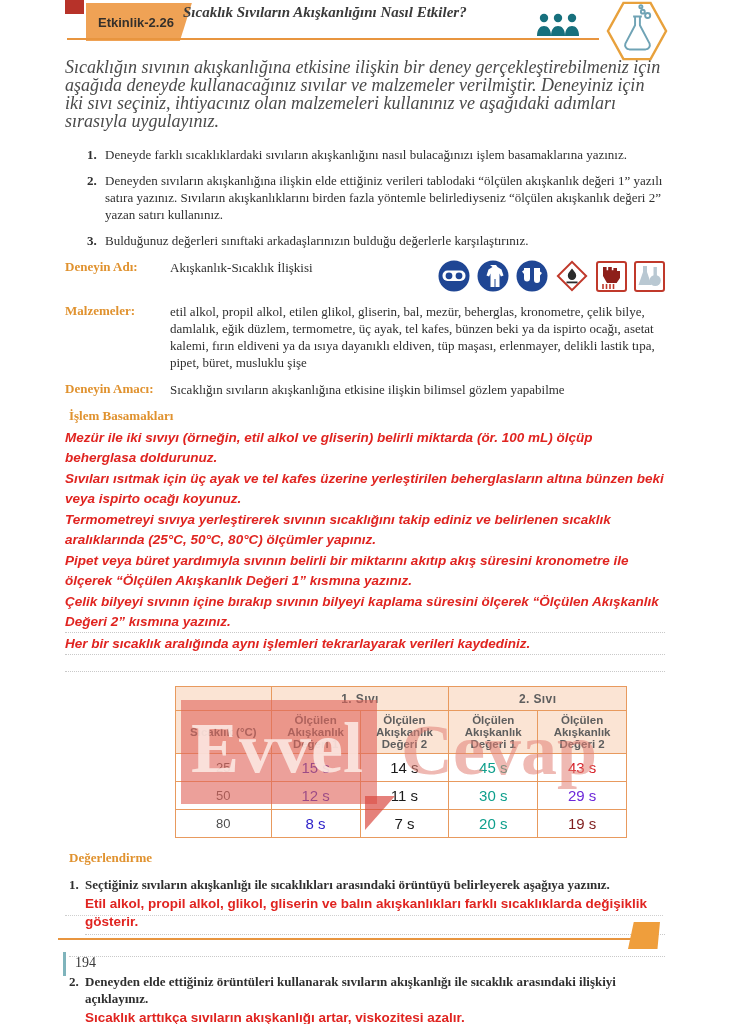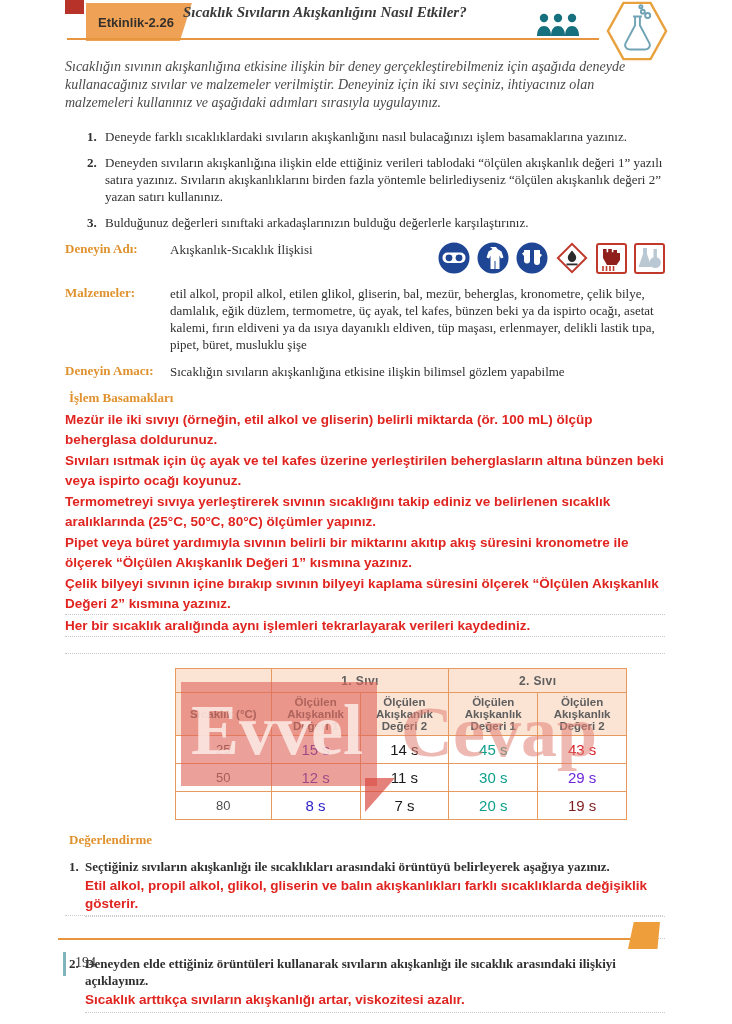--- a/index.html
+++ b/index.html
@@ -15,40 +15,40 @@
              background:#EFA255; display:flex; align-items:center;
              clip-path:polygon(0 0,100% 0,calc(100% - 12px) 100%,0 100%);
              font-family:"Liberation Sans",sans-serif; font-weight:bold; font-size:13px; color:#35302B; }
   .act-title { position:absolute; left:118px; top:4px; font-style:italic; font-weight:bold;
                font-size:15px; color:#3A3A3A; }
   .header-line { position:absolute; left:2px; top:38px; width:532px; height:0; border-top:2px solid #E8953F; }
   .people { position:absolute; left:470px; top:12px; }
   .hex-badge { position:absolute; left:538px; top:0px; }
 
   
-  .intro { margin-top:16px; font-style:italic; font-size:14px; line-height:18px; color:#4A4A4A; }
+  .intro { margin-top:16px; font-style:italic; font-size:18px; line-height:18px; color:#4A4A4A; }
 
   
   .steps { margin-top:16px; }
   .step { display:flex; margin:0 0 9px 22px; font-size:13px; line-height:17px; color:#2F2F2F; }
   .step .num { font-weight:bold; width:18px; flex:0 0 18px; }
 
   
   .meta { margin-top:10px; font-size:13px; }
   .meta-row { display:flex; margin-bottom:10px; }
   .meta-label { flex:0 0 105px; color:#E0922F; font-weight:bold; }
   .meta-value { flex:1; line-height:17px; color:#2F2F2F; }
   .row1 { align-items:flex-start; }
   .safety { display:flex; gap:7px; align-items:center; margin-left:10px; }
   .safety svg { display:block; }
 
   
   .sec-head { color:#E0922F; font-weight:bold; font-size:13px; margin:6px 0 4px 4px; }
   .proc { font-family:"Liberation Sans",sans-serif; font-weight:bold; font-size:13.5px;
-          line-height:20px; color:#E02420; }
+          line-height:20px; color:#E02420;font-style:italic; }
   .proc p { margin-bottom:1px; }
   .proc p.ruled { border-bottom:1px dotted #C9C9C9; }
   .dotted-line { border-bottom:1px dotted #C9C9C9; height:16px; }
 
   
   .table-wrap { position:relative; margin:14px 0 0 110px; width:452px; }
   table { border-collapse:collapse; width:452px; font-family:"Liberation Sans",sans-serif; }
   th,td { border:1.5px solid #E89A5E; text-align:center; }
   thead th { background:#FBE4D4; color:#5E5E5E; font-size:11.5px; font-weight:bold; padding:3px 4px; }
   thead tr:first-child th { height:24px; font-size:12px; letter-spacing:.4px; }

